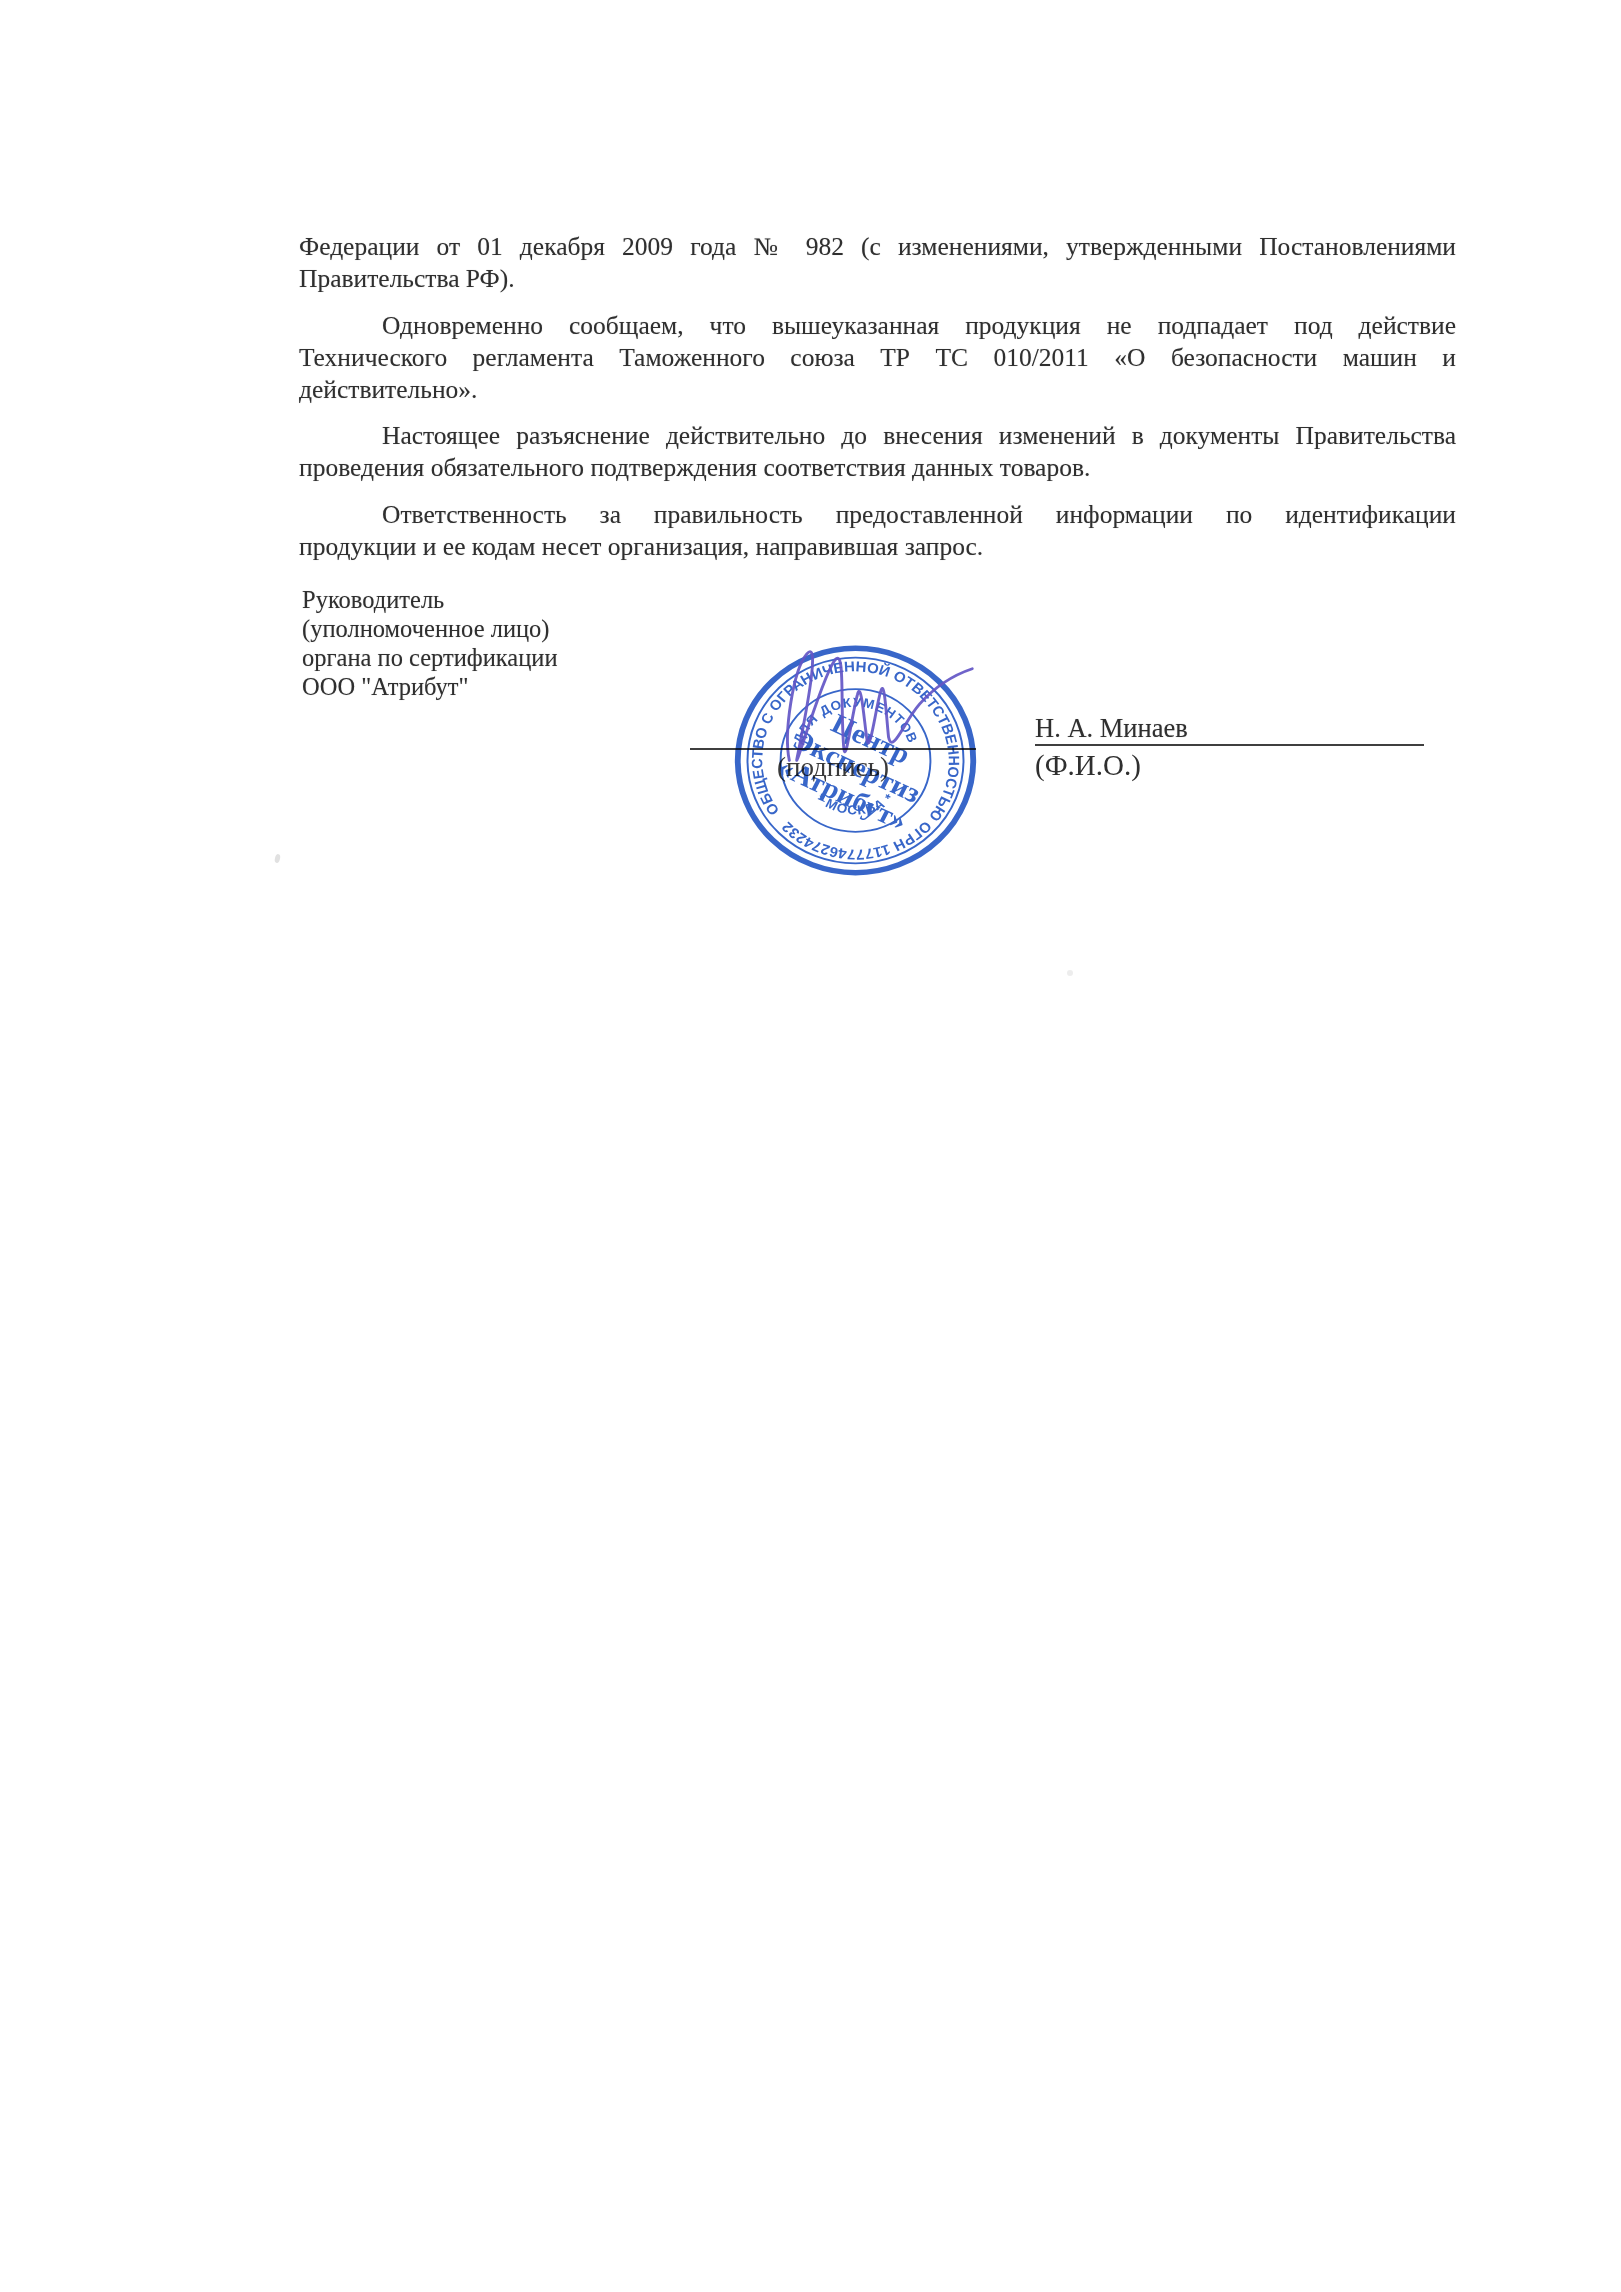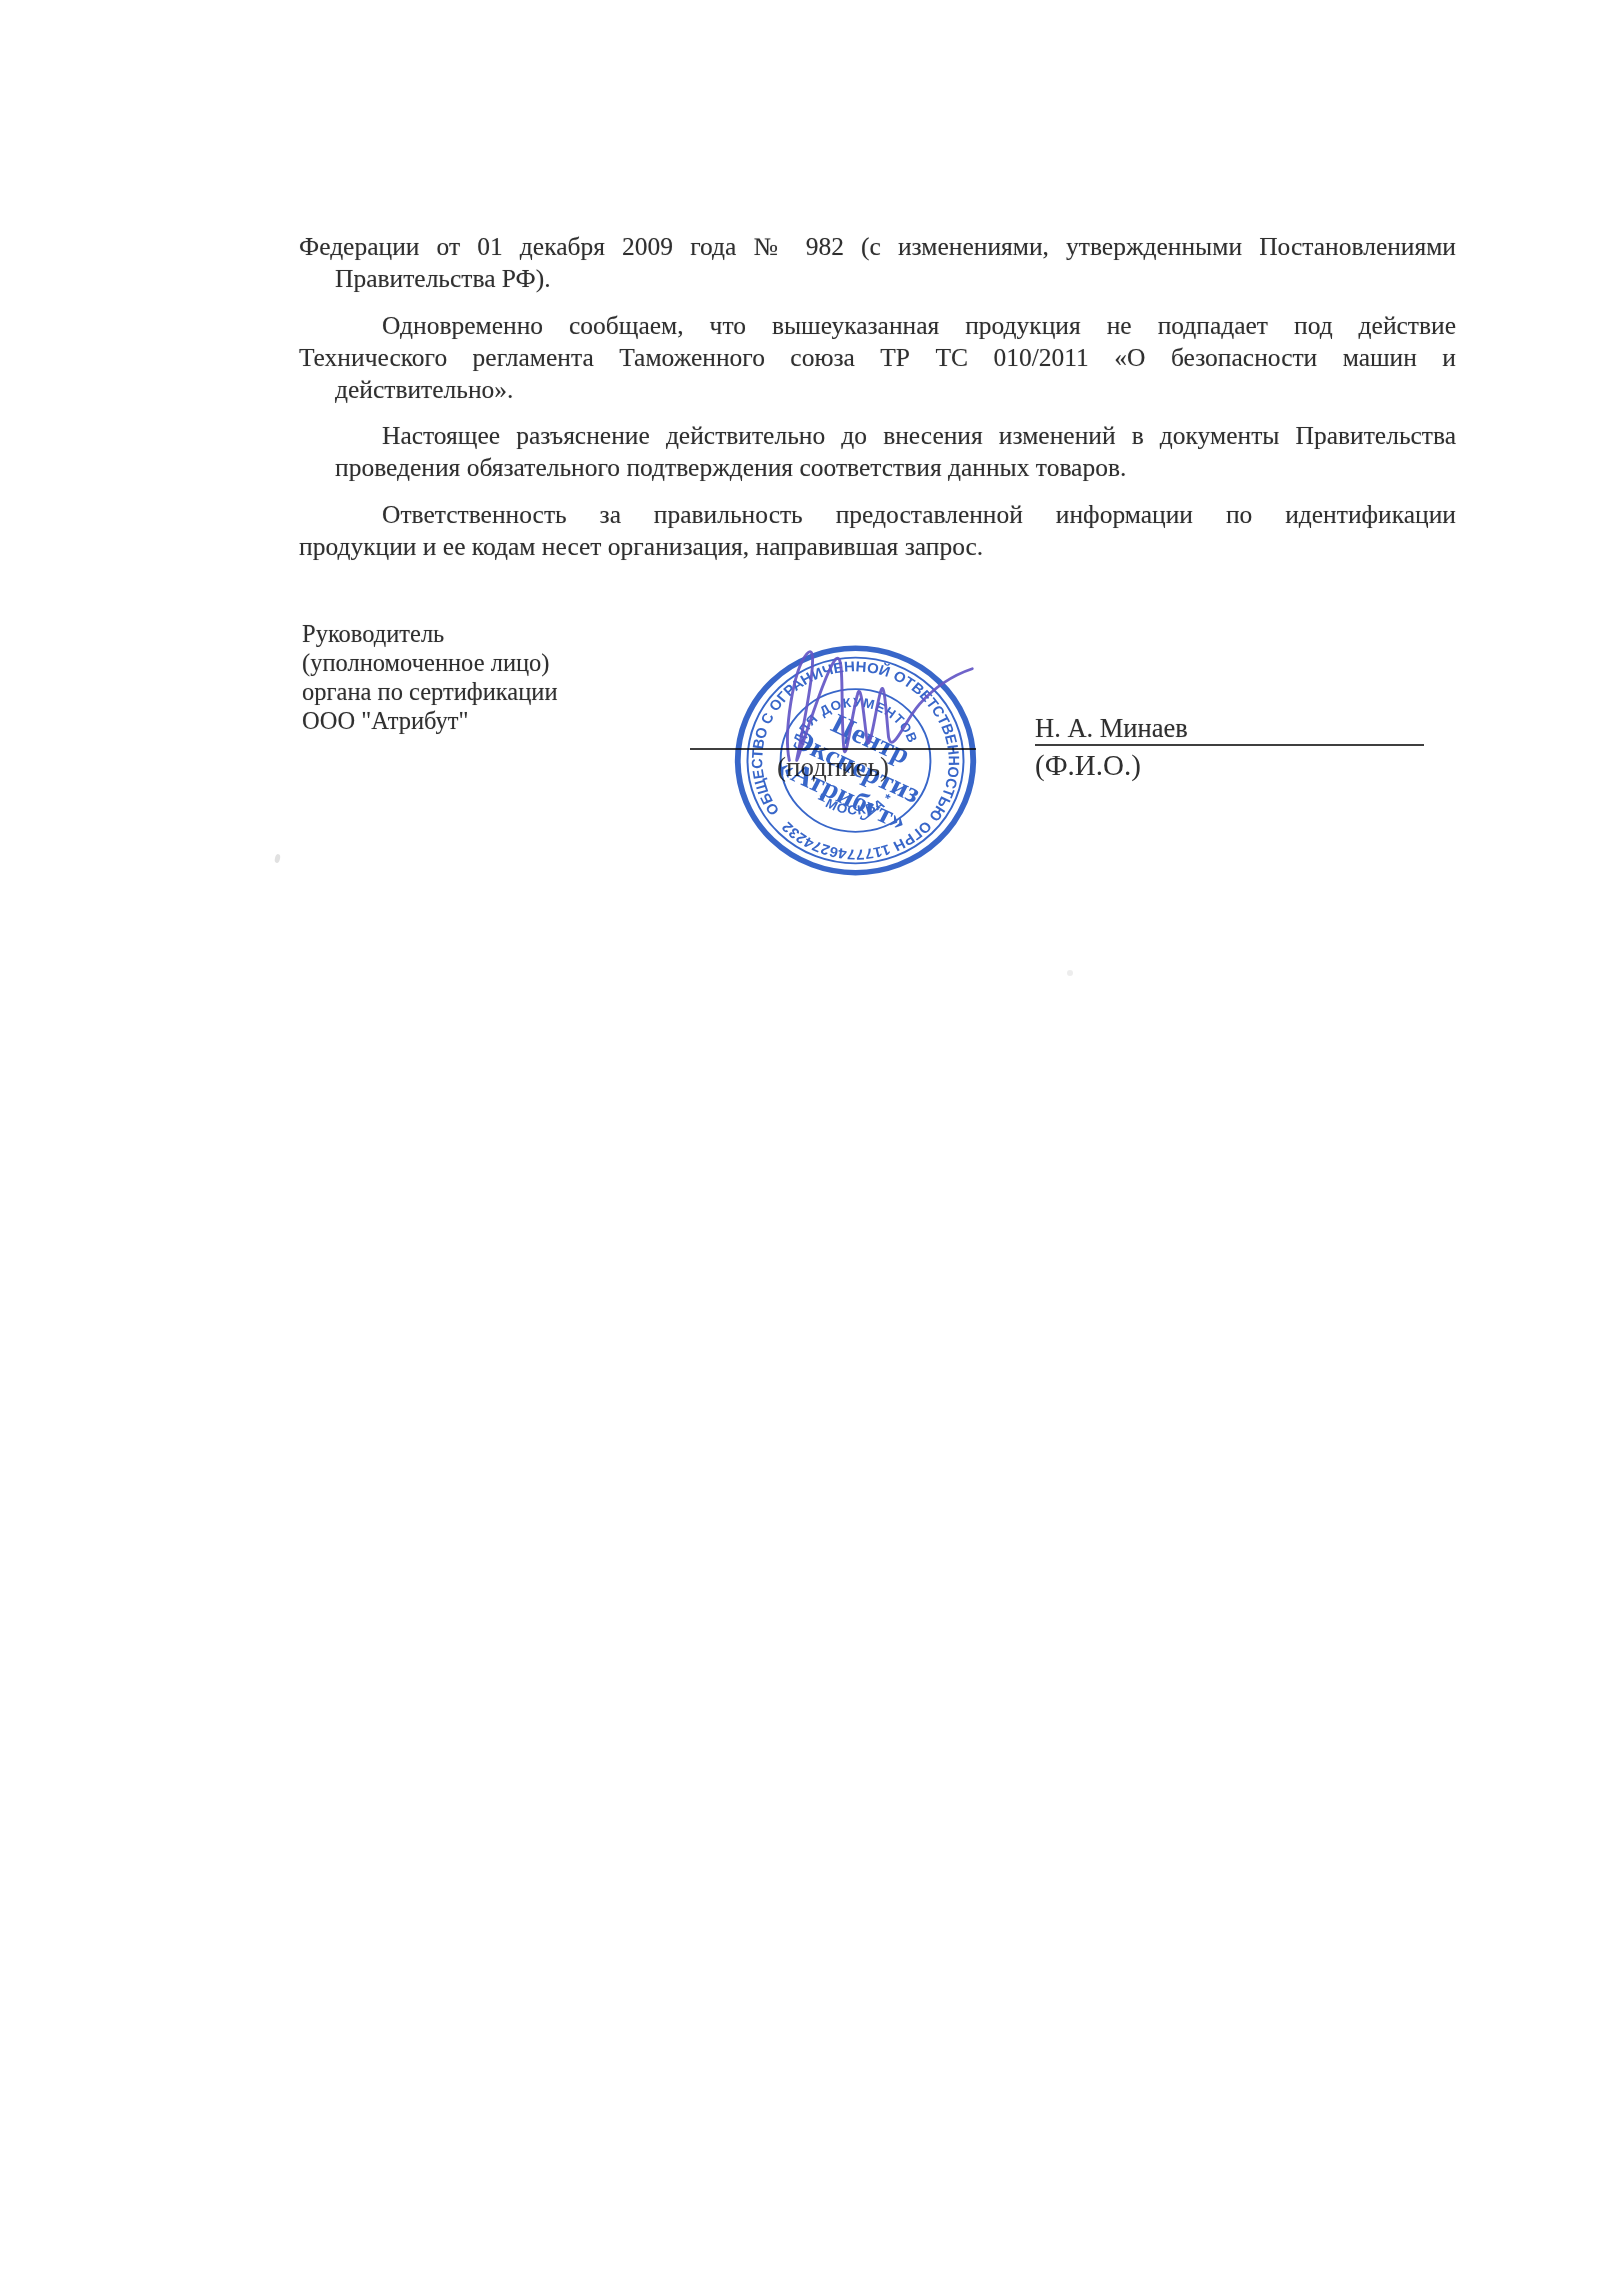--- a/index.html
+++ b/index.html
@@ -25,24 +25,24 @@
   }
   .ln{
     font-size:25.5px;line-height:32px;
     text-align:justify;text-align-last:justify;
     color:var(--text-color);
     text-shadow:0 0 1px rgba(45,45,45,0.30);
     white-space:normal;
   }
   .ln.last{text-align:left;text-align-last:left;}
   .ln.ind{text-indent:83px;}
-  .ln.mb{margin-bottom:14.7px;margin-left:36px;}
+  .ln.mb{margin-bottom:14.7px;}
   
   .role-block{
-    position:absolute;left:302px;top:619px;
+    position:absolute;left:302px;top:585px;
     font-size:24.5px;line-height:29px;
     text-shadow:0 0 1px rgba(45,45,45,0.30);
   }
   
   .sig-line{
     position:absolute;left:690px;top:748px;width:286px;height:0;
     border-top:2px solid var(--line-color);
     z-index:1;
   }
   .sig-caption{

